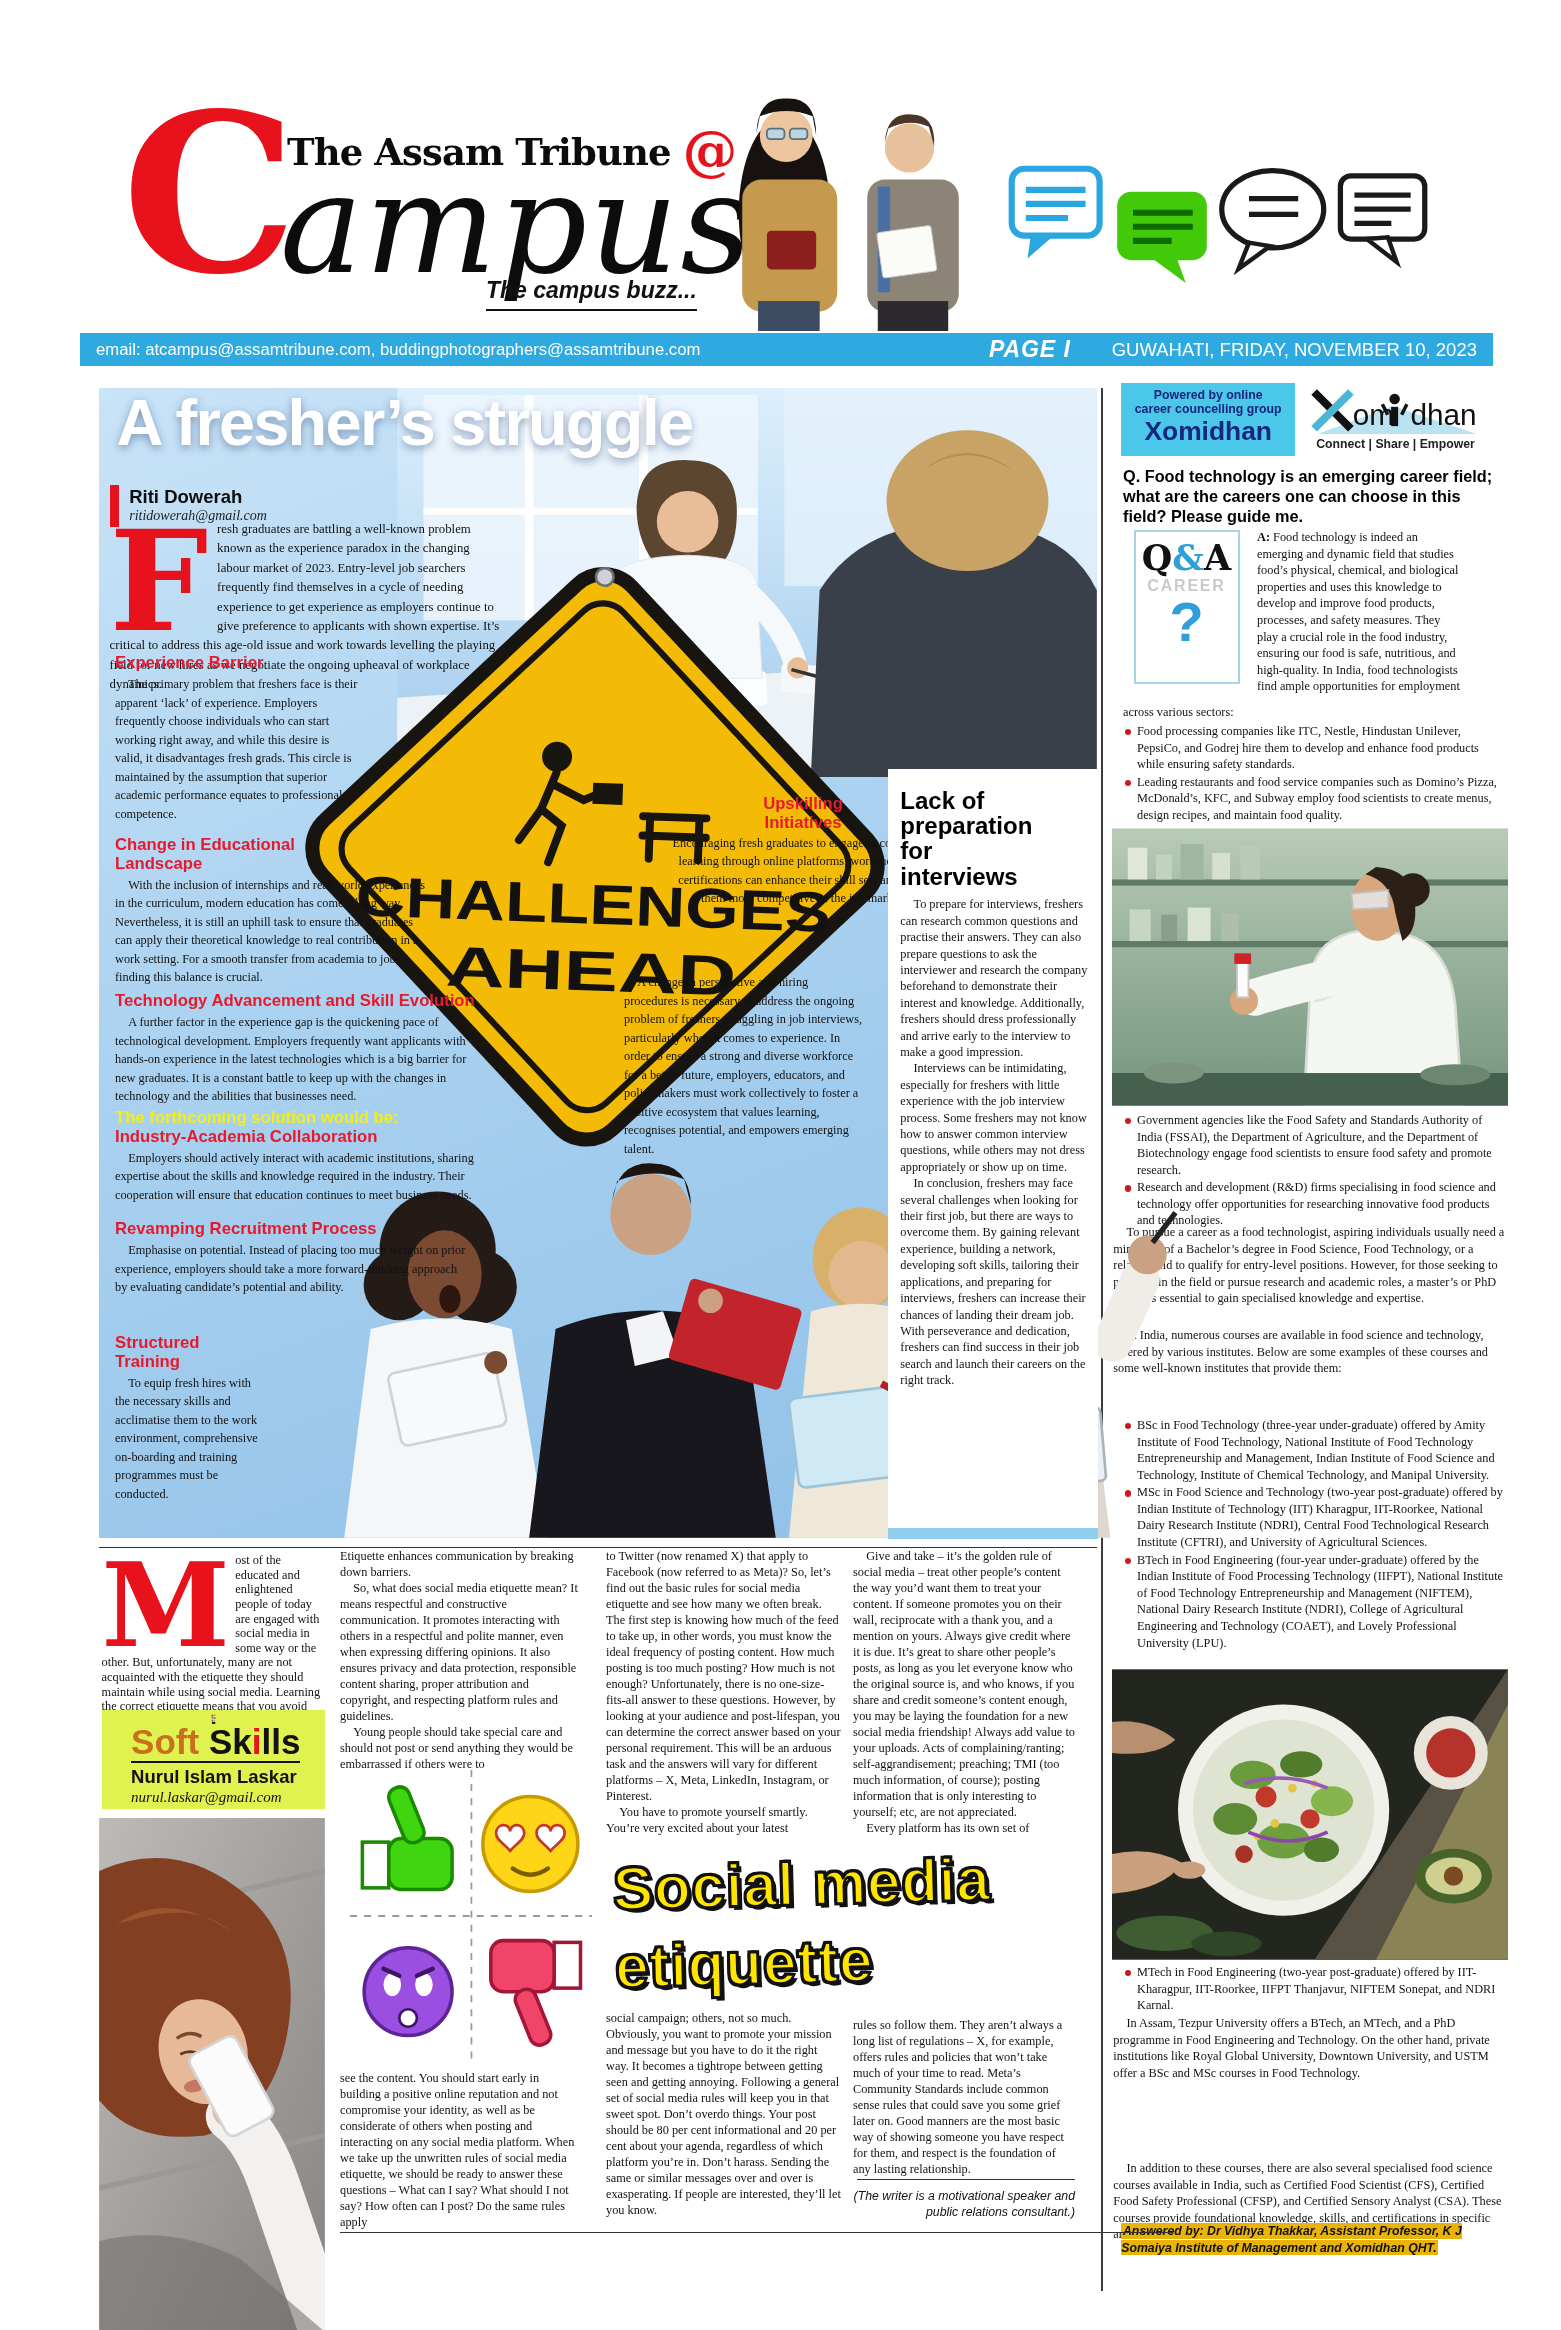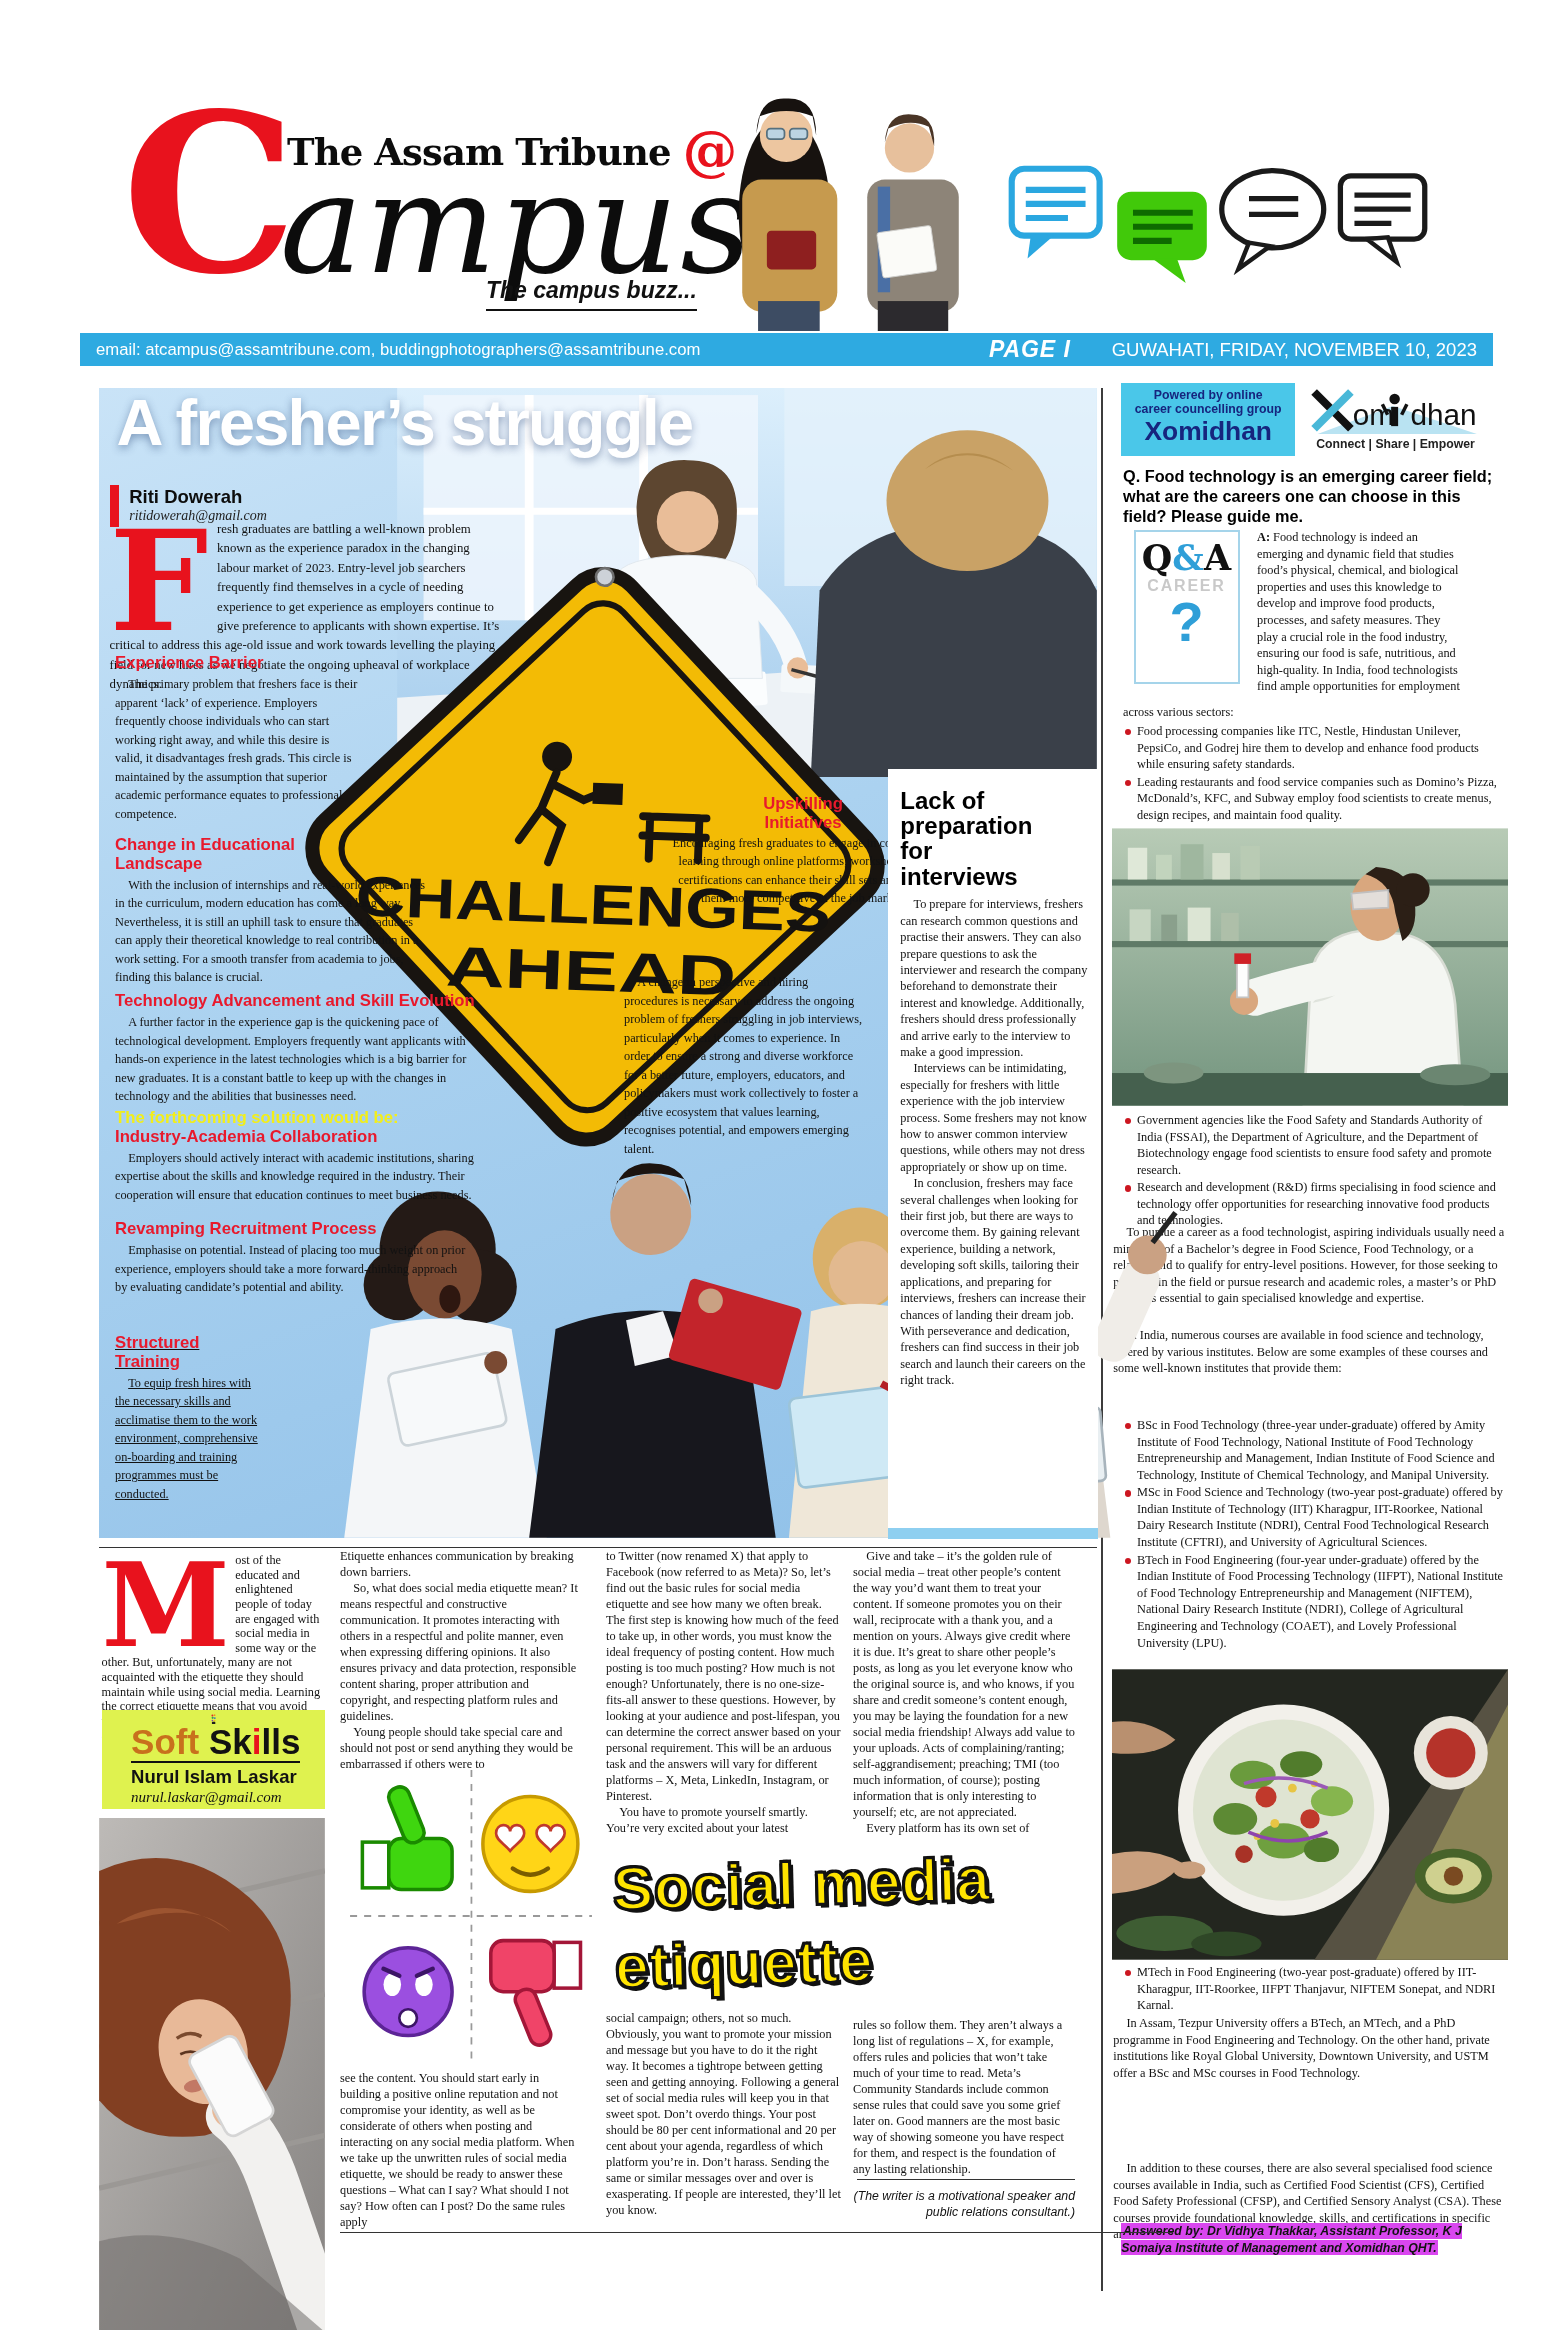--- a/index.html
+++ b/index.html
@@ -34,21 +34,21 @@
   .fsec{z-index:6;}
   .fsec h3{margin:0 0 2.6px 0;font:800 16.7px/18.5px "Liberation Sans",sans-serif;color:#e8192c;}
   .fsec h3.yellow{color:#f2ee1a;}
   .fsec p,.lack p,.bridge,.upskill p{margin:0;font-size:12.3px;line-height:18.5px;}
   .ind{text-indent:13.2px;}
   .sec-exp{left:16px;top:266px;width:243px;}
   .sec-change{left:16px;top:448px;width:315px;}
   .sec-tech{left:16px;top:604px;width:363px;}
   .sec-forth{left:16px;top:721px;width:388px;}
   .sec-revamp{left:16px;top:832px;width:354px;}
-  .sec-struct{left:16px;top:946px;width:152px;text-decoration:underline;}
+  .sec-struct{left:16px;top:946px;width:152px;}
   .upskill{left:571px;top:407px;width:266px;text-align:center;}
   .upskill h3{width:106px;margin:0 auto 1.8px auto;}
   .bridge{left:525px;top:585px;width:240px;}
   .lack{left:789px;top:381px;width:210px;height:770px;background:#fff;box-sizing:border-box;
         padding:10.6px 10.6px 0 12.3px;border-bottom:11.5px solid #8ecff0;z-index:7;overflow:hidden;}
   .lack h2{margin:8px 0 7px 0;width:154px;font:800 24px/1.06 "Liberation Sans",sans-serif;color:#000;}
   .lack p{font-size:12.3px;line-height:16.4px;}
 
   
   .xcol{left:1108px;top:383px;width:400px;height:1921px;}
@@ -73,21 +73,21 @@
   .xlist li::before{content:"";position:absolute;left:1.8px;top:6.2px;width:6.2px;height:6.2px;border-radius:50%;background:#cc1620;}
   .blist-a{left:15px;top:340px;width:382px;}
   .blist-b{left:15px;top:729px;width:384px;}
   .para-pursue{left:5.3px;top:841px;width:394px;}
   .para-courses{left:5.3px;top:944px;width:394px;}
   .blist-c{left:15px;top:1034px;width:384px;line-height:16px;}
   .blist-d{left:15px;top:1581px;width:384px;}
   .para-assam{left:5.3px;top:1632px;width:394px;}
   .para-addition{left:5.3px;top:1777px;width:394px;}
   .answered{left:13.2px;top:1840px;width:368px;font:italic bold 13.2px/1.5 "Liberation Sans",sans-serif;}
-  .answered span{background:#d946ef;padding:0.9px 1.8px;}
+  .answered span{background:#eab308;padding:0.9px 1.8px;}
 
   
   .social{left:99px;top:1547px;width:998px;height:783px;border-top:1.8px solid #333;}
   .social .abs{position:absolute;}
   .social p{margin:0;font-size:12.3px;line-height:16px;}
   .scol1{left:2.6px;top:5.3px;width:225px;}
   .dropcap-m{float:left;font:700 116px/0.8 "DejaVu Serif",serif;color:#e8121d;padding:5.3px 5.3px 0 0;}
   .skillsbox{left:2.6px;top:162px;width:223px;height:99px;background:#dff24f;display:flex;
              align-items:center;padding:3.5px 5.3px;box-sizing:border-box;flex-direction:column;}
   .skillstext{font-family:"Liberation Sans",sans-serif;margin-left:5.3px;}

